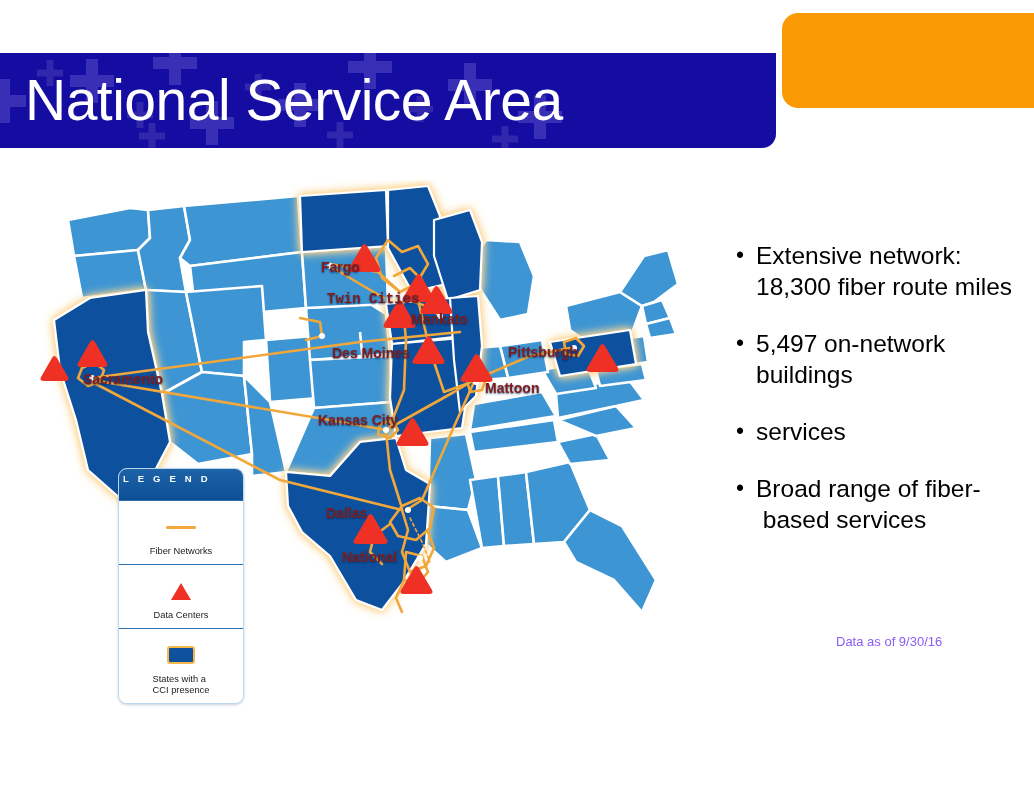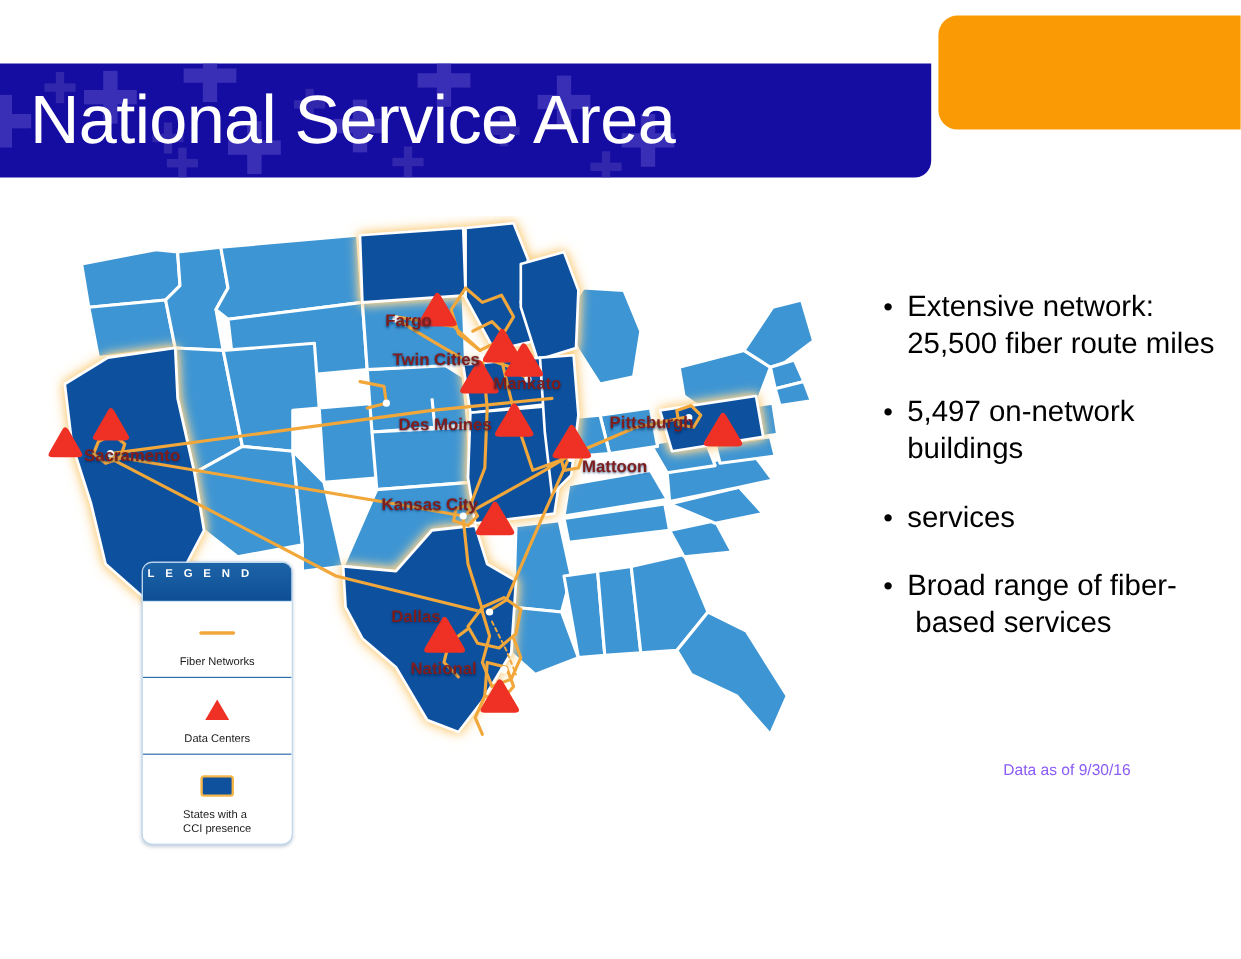--- a/index.html
+++ b/index.html
@@ -364,23 +364,23 @@
       <path d="M367 122 q2-4 5 0 l13 22 q2 4-3 4 h-25 q-5 0-3-4 Z"></path>
       <path d="M396 158 q2-4 5 0 l13 22 q2 4-3 4 h-25 q-5 0-3-4 Z"></path>
       <path d="M444 176 q2-4 5 0 l13 22 q2 4-3 4 h-25 q-5 0-3-4 Z"></path>
       <path d="M380 240 q2-4 5 0 l13 22 q2 4-3 4 h-25 q-5 0-3-4 Z"></path>
       <path d="M570 166 q2-4 5 0 l13 22 q2 4-3 4 h-25 q-5 0-3-4 Z"></path>
       <path d="M338 336 q2-4 5 0 l14 24 q2 4-3 4 h-27 q-5 0-3-4 Z"></path>
       <path d="M384 388 q2-4 5 0 l13 22 q2 4-3 4 h-25 q-5 0-3-4 Z"></path>
     </g>
   </svg>
 
-  <div class="city-label" style="left:40px; top:191px;">Sacramento</div>
+  <div class="city-label" style="left:53px; top:191px;">Sacramento</div>
   <div class="city-label" style="left:291px; top:79px;">Fargo</div>
-  <div class="city-label" style="left:297px; top:111px;">Twin Cities</div>
+  <div class="city-label" style="left:297px; top:111px;font-family:Liberation Mono, monospace;">Twin Cities</div>
   <div class="city-label" style="left:381px; top:131px;">Mankato</div>
   <div class="city-label" style="left:302px; top:165px;">Des Moines</div>
   <div class="city-label" style="left:288px; top:232px;">Kansas City</div>
   <div class="city-label" style="left:455px; top:200px;">Mattoon</div>
   <div class="city-label" style="left:478px; top:164px;">Pittsburgh</div>
   <div class="city-label" style="left:296px; top:325px;">Dallas</div>
   <div class="city-label" style="left:312px; top:369px;">National</div>
 </div>
 
 <div id="legend">
@@ -410,21 +410,21 @@
     </div>
   </div>
 </div>
 
 <div id="bullets">
 
   <div class="bullet-item">
     <div class="bullet-dot">•</div>
     <div class="bullet-text">
       <div>Extensive network:</div>
-      <div>25,500 fiber route miles</div>
+      <div>18,300 fiber route miles</div>
     </div>
   </div>
 
   <div class="bullet-item">
     <div class="bullet-dot">•</div>
     <div class="bullet-text">
       <div>5,497 on-network</div>
       <div>buildings</div>
     </div>
   </div>

